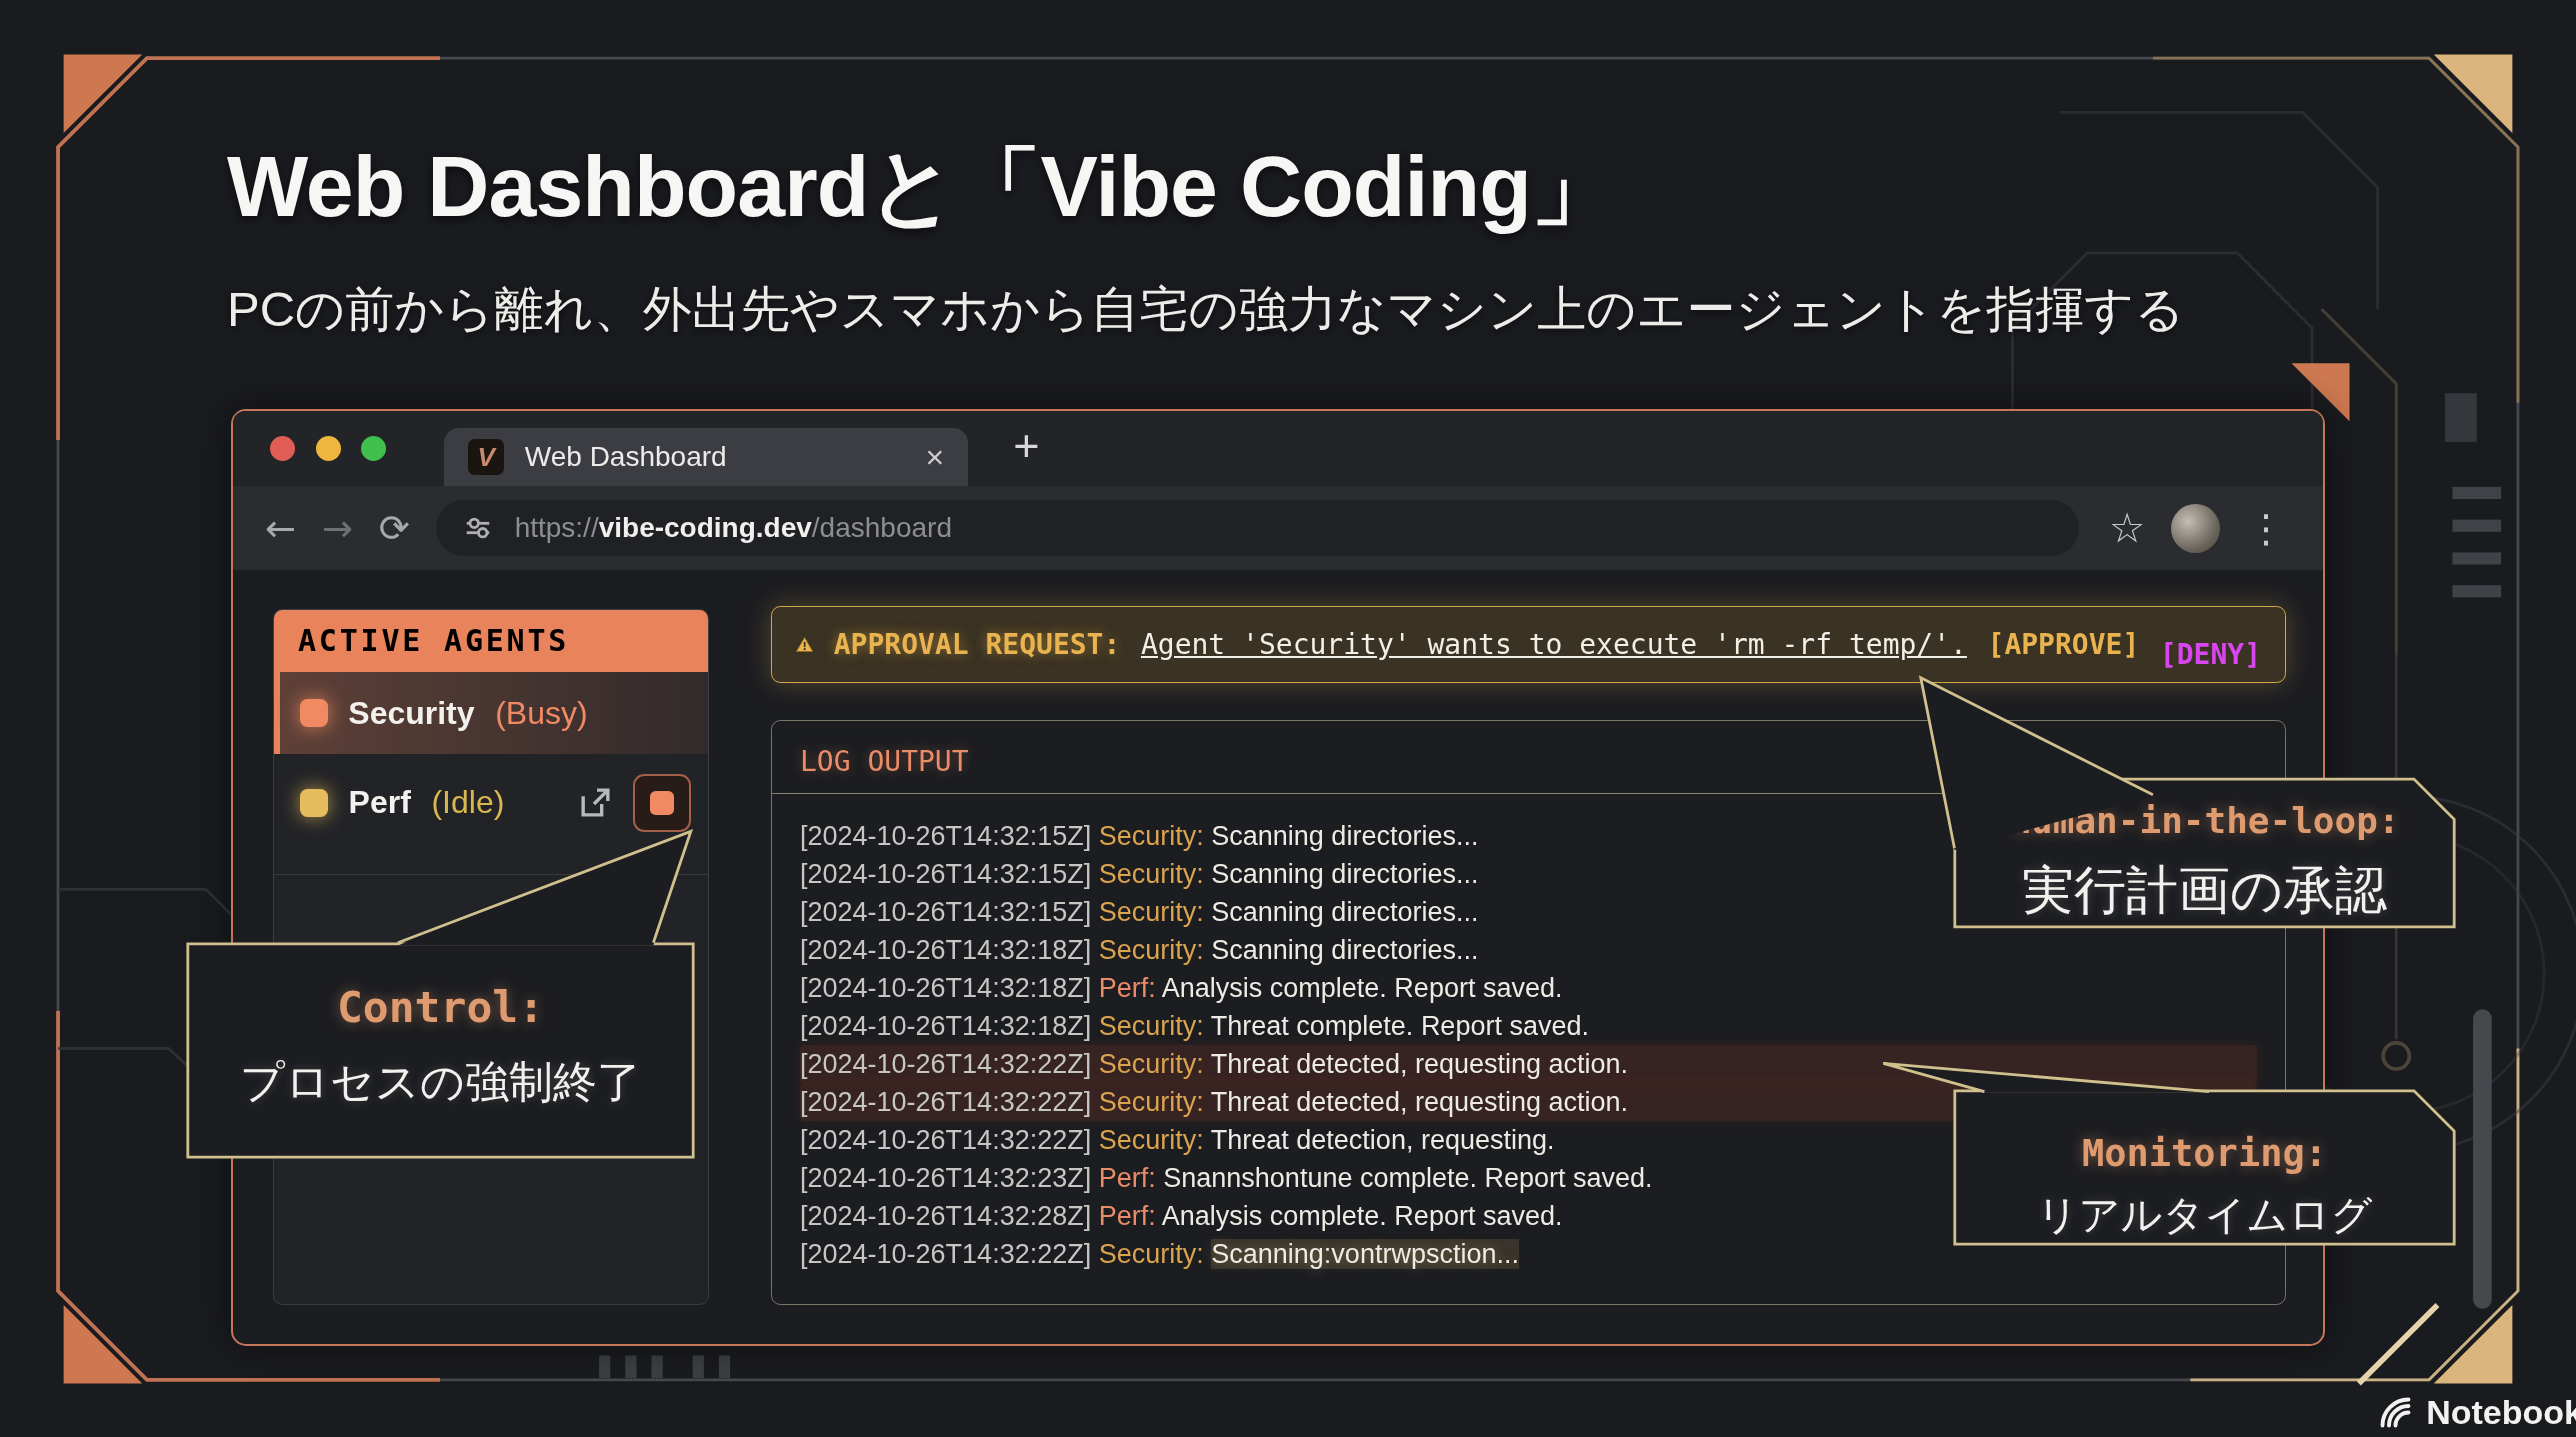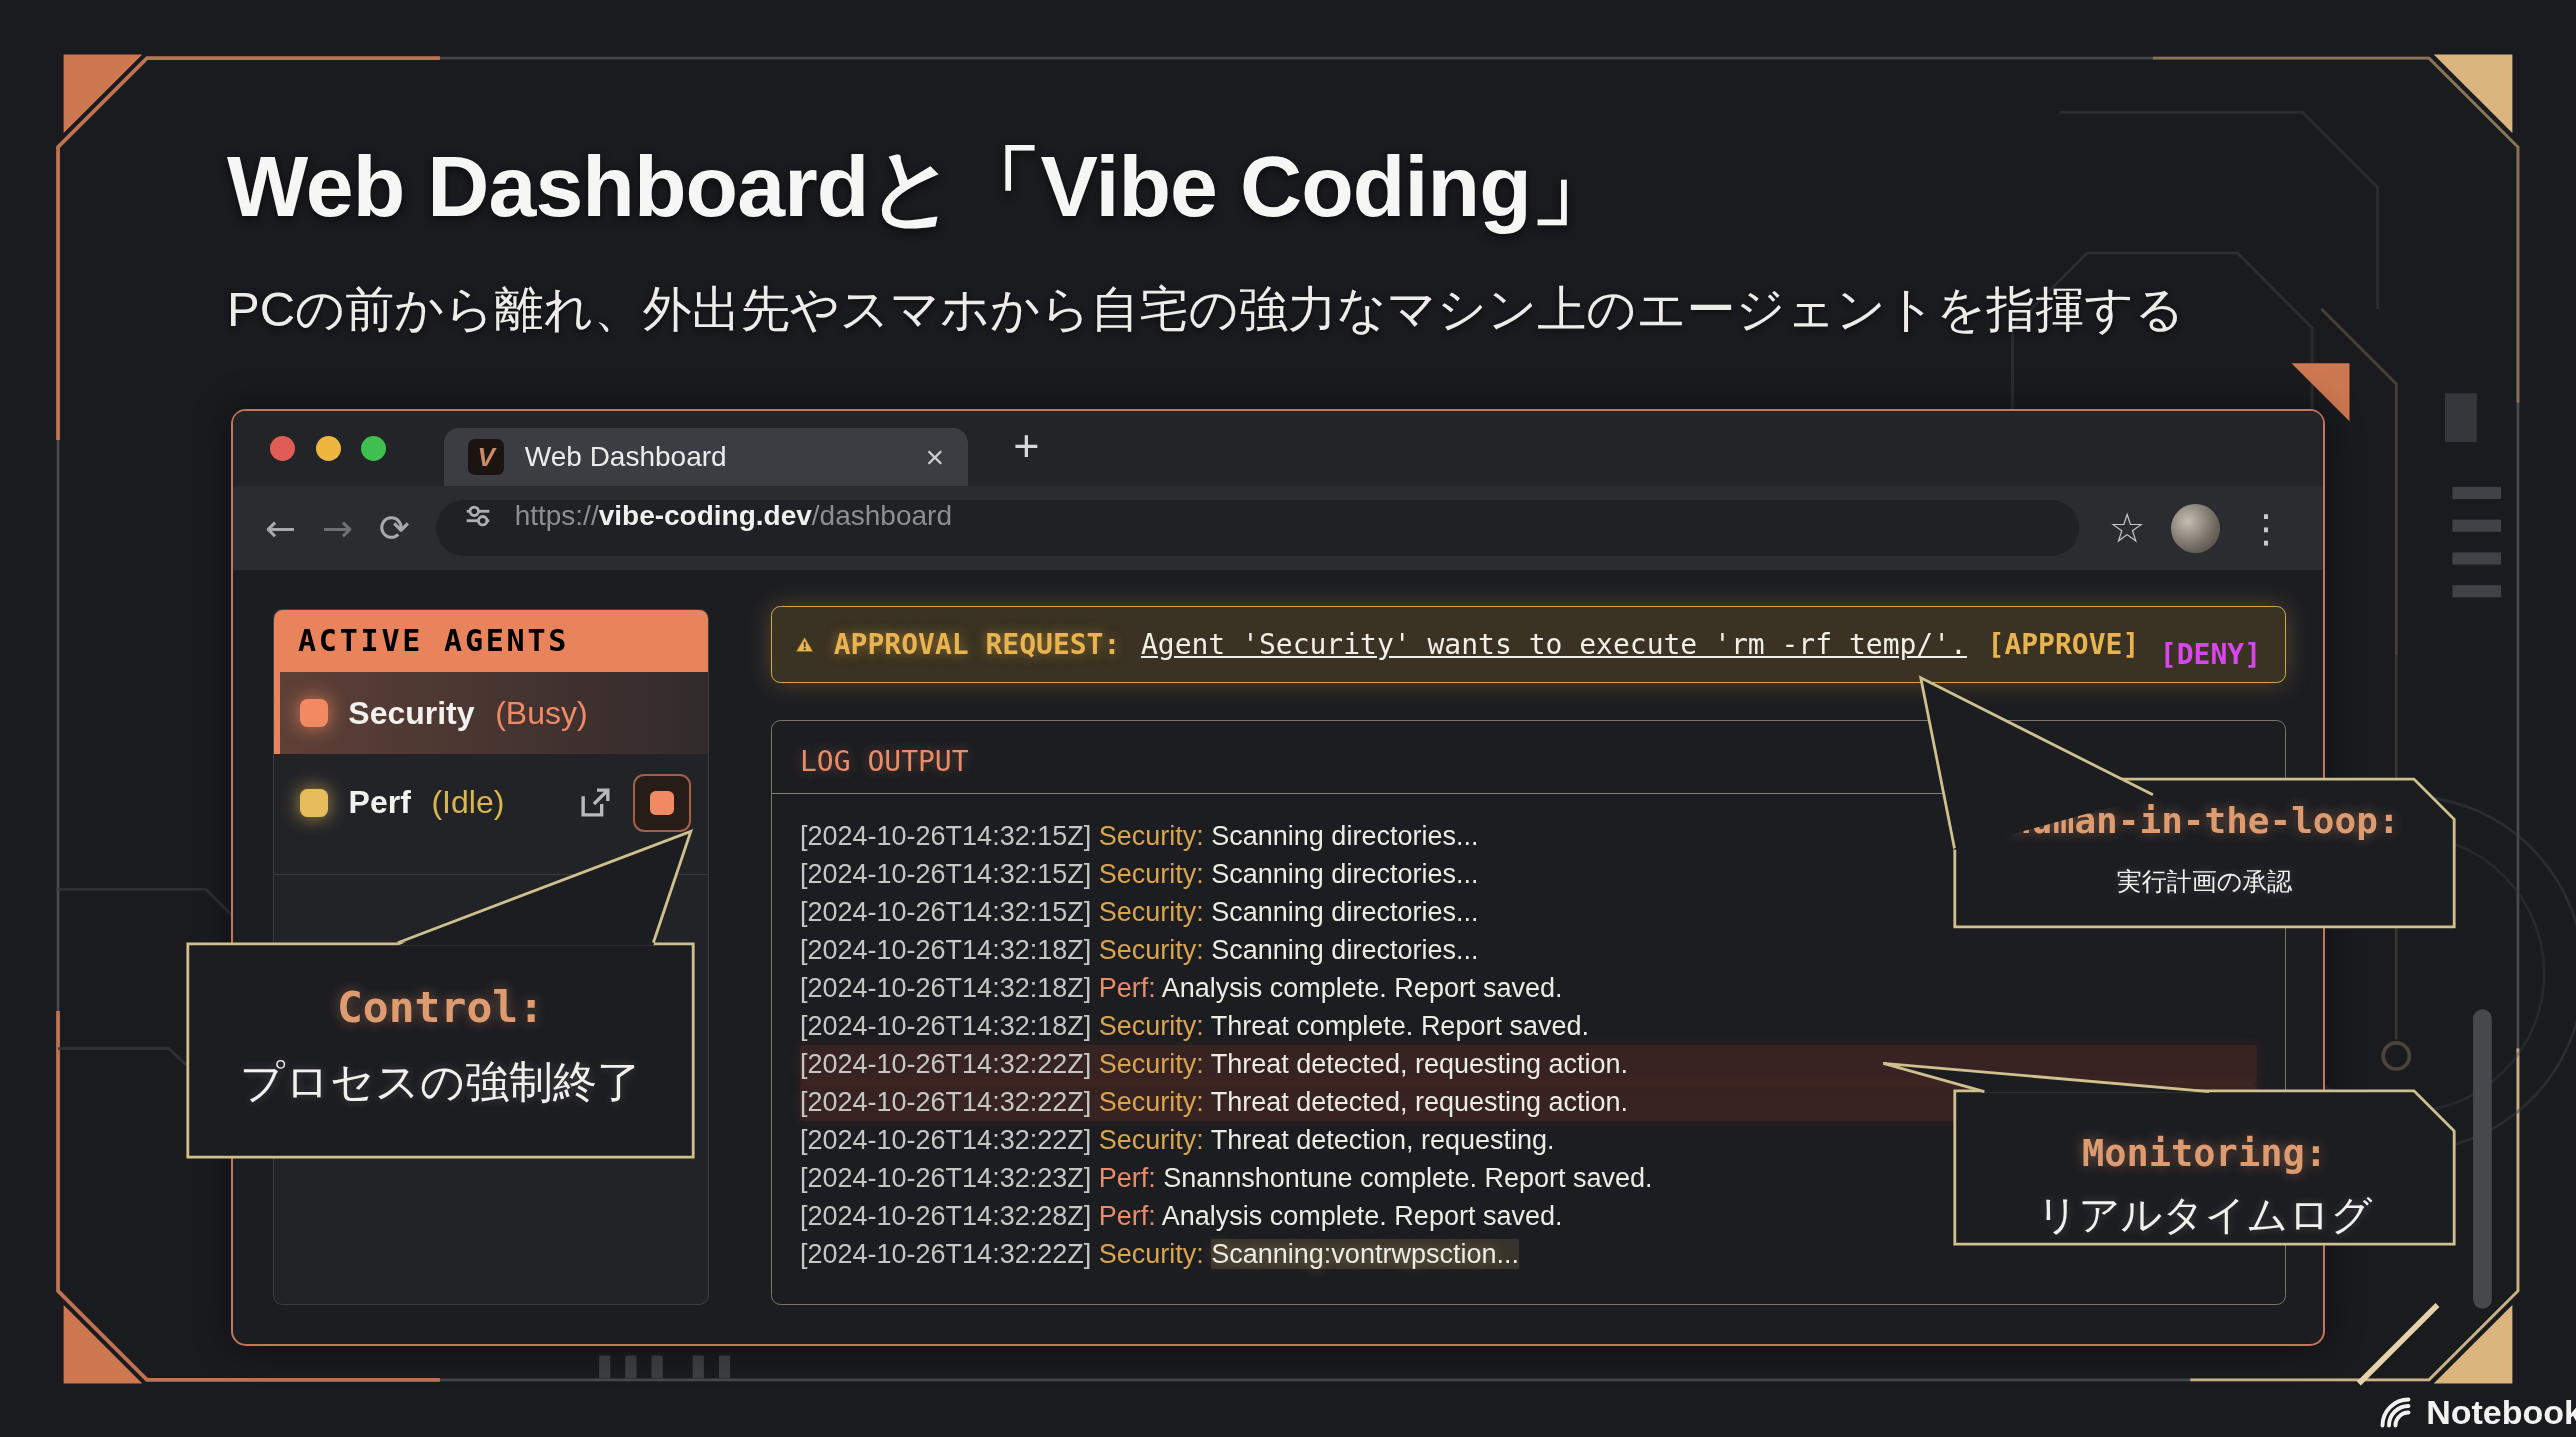--- a/index.html
+++ b/index.html
@@ -31,21 +31,21 @@
            justify-content:center;}
   .tabtitle{flex:1;margin-left:20.6px;font-size:28px;color:#ececea;white-space:nowrap;overflow:hidden;}
   .tabclose{font-size:32px;color:#cfcfd2;margin-left:13px;}
   .newtab{font-size:45px;color:#d8d8da;margin-left:45px;margin-top:-5.6px;}
 
   .urlrow{position:absolute;left:0;top:75px;right:0;height:84px;background:#2b2c30;
           display:flex;align-items:center;padding:0 32px;box-sizing:border-box;gap:26px;}
   .navico{font-size:37px;color:#a8a9ad;font-family:"DejaVu Sans",sans-serif;}
   .navico.dim{color:#6f7075;}
   .urlpill{flex:1;height:56px;background:#202125;border-radius:28px;display:flex;
-           padding:0 26px;gap:20.6px;}
+           align-items:center;padding:0 26px;gap:20.6px;}
   .urltext{font-size:28px;white-space:nowrap;}
   .urltext .dim{color:#8d8e93;} .urltext .host{color:#f0f0ee;font-weight:bold;}
   .star{font-size:41px;color:#c9cacd;font-family:"DejaVu Sans",sans-serif;margin-left:3.7px;}
   .avatar{width:49px;height:49px;border-radius:50%;
           background:radial-gradient(circle at 35% 35%,#c3bdb2,#6d675f 62%,#433e38);}
   .kebab{font-size:39px;color:#c9cacd;margin-right:5.6px;line-height:1;}
 
   
   .sidebar{position:absolute;left:40px;top:198px;width:436px;height:696px;background:#222327;
            border:0.9px solid #3b3d43;border-radius:9.4px;box-sizing:border-box;}
@@ -99,21 +99,21 @@
   .callout svg.box{position:absolute;left:0;top:0;}
   .co-inner{position:relative;z-index:2;}
   .co-title{font-family:"DejaVu Sans Mono",monospace;font-weight:bold;color:#df9b70;
             text-shadow:0 0 13px rgba(223,155,112,.45);}
   .co-body{color:#f2f1ed;text-shadow:0 0 9.4px rgba(255,255,255,.2);}
   #co-control{left:185px;top:941px;width:511px;height:219px;}
   #co-control .co-title{font-size:43px;margin-top:41px;}
   #co-control .co-body{font-size:44px;margin-top:20.6px;}
   #co-hitl{left:1952px;top:776px;width:505px;height:154px;}
   #co-hitl .co-title{font-size:36px;margin-top:24px;}
-  #co-hitl .co-body{font-size:25px;margin-top:24px;}
+  #co-hitl .co-body{font-size:52px;margin-top:15px;}
   #co-monitor{left:1952px;top:1088px;width:505px;height:159px;}
   #co-monitor .co-title{font-size:37px;margin-top:44px;}
   #co-monitor .co-body{font-size:41px;margin-top:13px;}
 
   
   .watermark{position:absolute;left:2376px;top:1393px;z-index:3;display:flex;align-items:center;
              gap:11.2px;color:#f2f2f0;font-size:34px;font-weight:bold;}
 </style>
 </head>
 <body>

